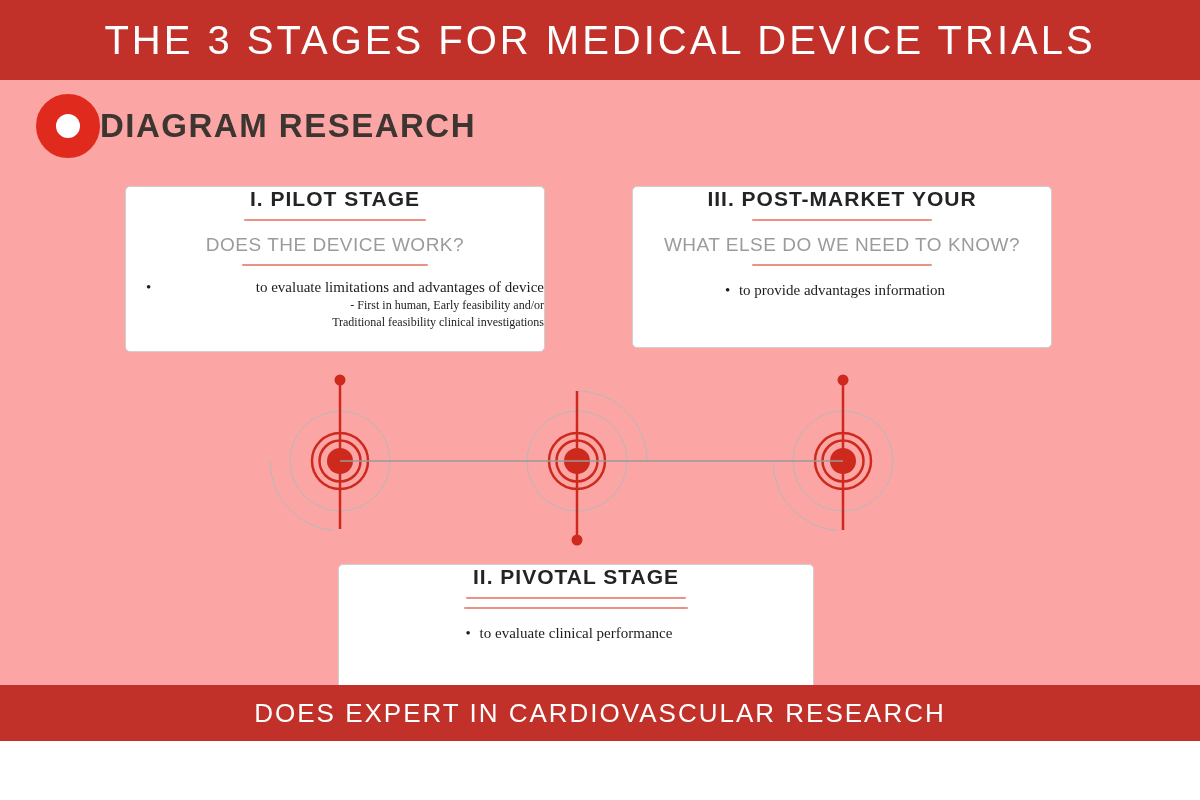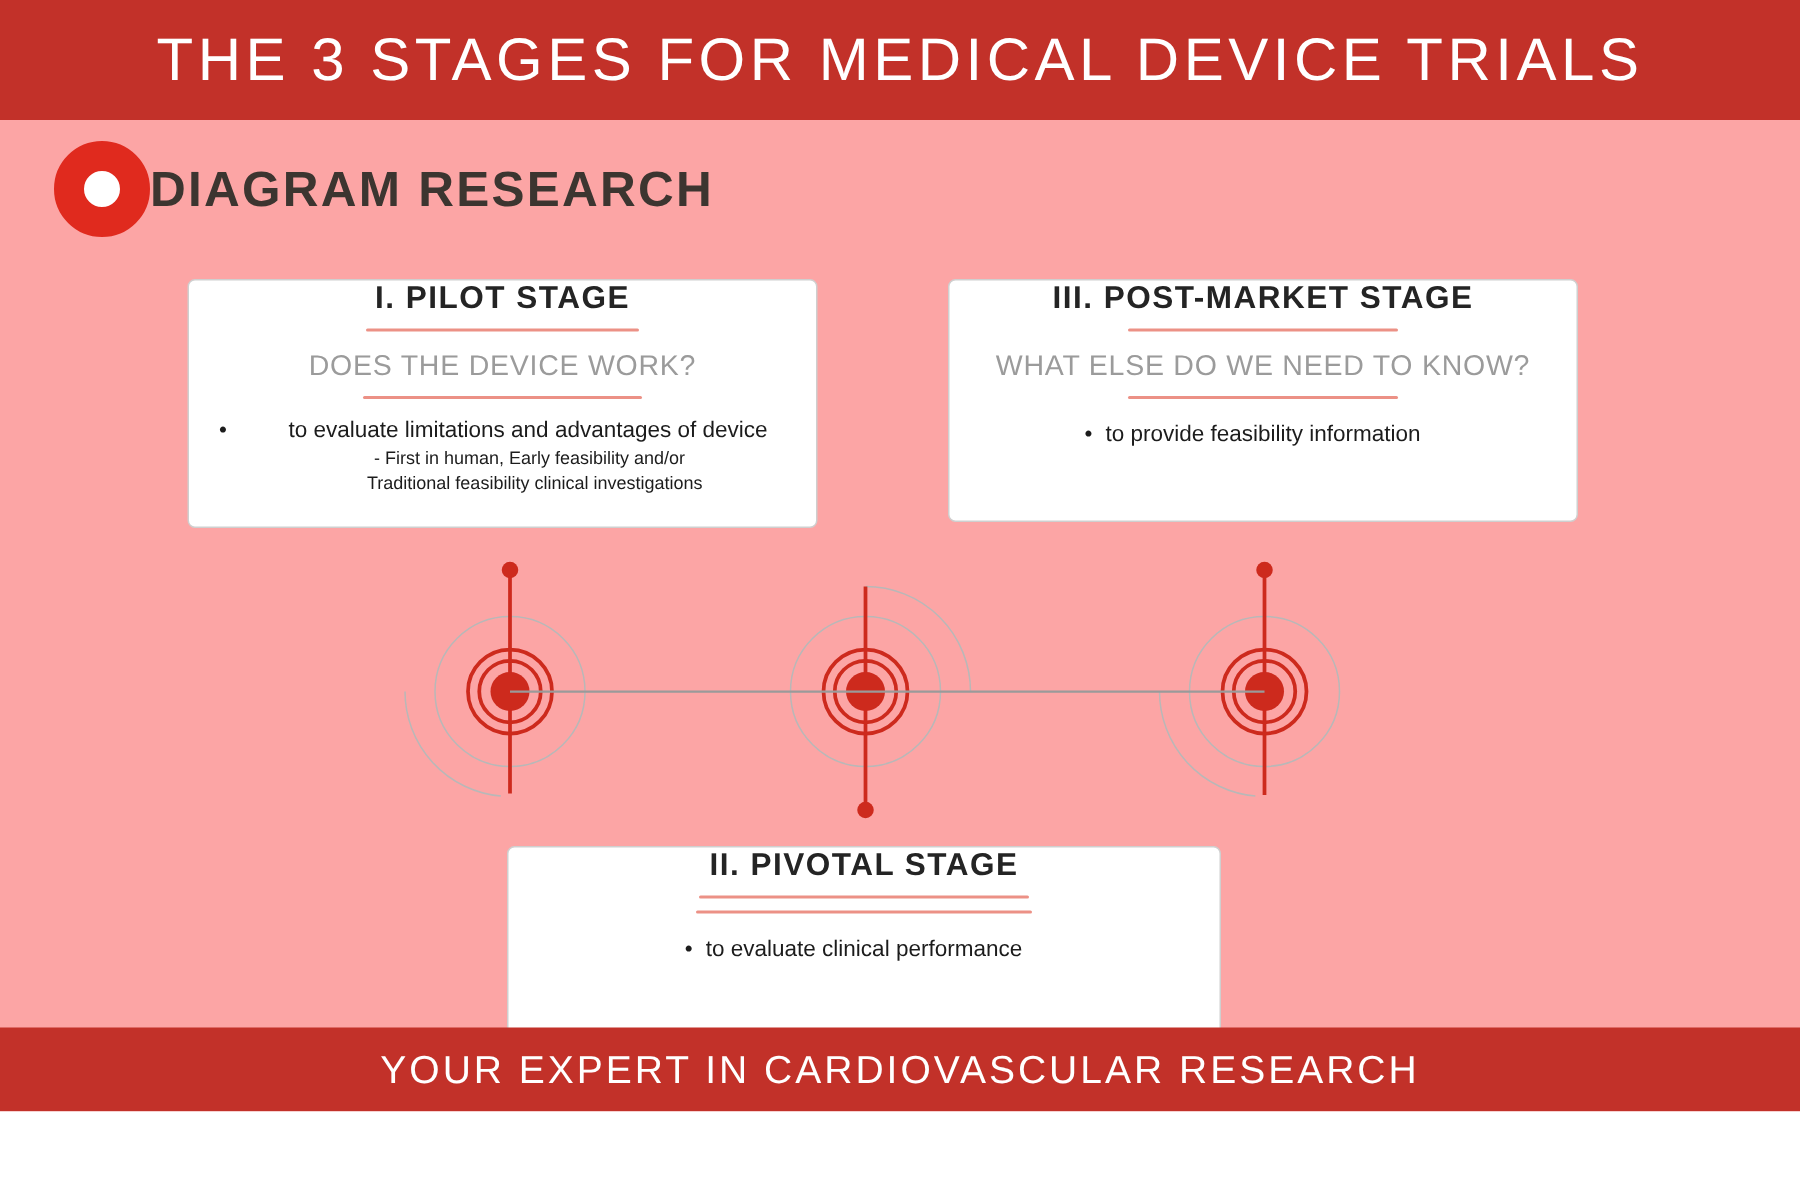--- a/index.html
+++ b/index.html
@@ -36,21 +36,21 @@
   .card-postmarket{left:632px;top:186px;width:420px;height:162px;}
   .card-pivotal{left:338px;top:564px;width:476px;height:156px;}
   .card h2{font-size:21px;font-weight:700;letter-spacing:1px;color:var(--title-ink);white-space:nowrap;}
   .card h3{margin-top:13px;font-size:19px;font-weight:400;letter-spacing:.5px;
            color:var(--subtitle-gray);white-space:nowrap;}
   .rule{height:2px;background:var(--underline-pink);margin:8px auto 0;border-radius:1px;}
   .card-pilot .rule-t{width:182px}   .card-pilot .rule-s{width:186px}
   .card-postmarket .rule-t{width:180px} .card-postmarket .rule-s{width:180px}
   .card-pivotal .rule-t{width:220px} .card-pivotal .rule-s{width:224px}
 
-  .card ul{list-style:none;text-align:center;color:var(--body-ink);}
+  .card ul{list-style:none;text-align:right;color:var(--body-ink);font-family:Liberation Serif, serif;}
   .card li{position:relative;font-size:15px;line-height:1.5;}
   .card li::before{content:"\2022";position:absolute;left:-14px;color:var(--body-ink);}
   .card-pilot ul{margin:12px 0 0 34px;}
   .card-pilot li{line-height:1.25;}
   .card-postmarket ul,.card-pivotal ul{width:max-content;margin:13px auto 0;}
   .sub{font-size:12px;line-height:1.45;color:var(--body-ink);margin-left:2px;}
   .sub.sub2{padding-left:7px;}
 
   
   .timeline{position:absolute;left:0;top:355px;}
@@ -77,26 +77,26 @@
     <ul>
       <li>
         <span>to evaluate limitations and advantages of device</span>
         <div class="sub">- First in human, Early feasibility and/or</div>
         <div class="sub sub2">Traditional feasibility clinical investigations</div>
       </li>
     </ul>
   </section>
 
   <section class="card card-postmarket">
-    <h2>III. POST-MARKET STAGE</h2>
+    <h2>III. POST-MARKET YOUR</h2>
     <div class="rule rule-t"></div>
     <h3>WHAT ELSE DO WE NEED TO KNOW?</h3>
     <div class="rule rule-s"></div>
     <ul>
-      <li><span>to provide feasibility information</span></li>
+      <li><span>to provide advantages information</span></li>
     </ul>
   </section>
 
   <section class="card card-pivotal">
     <h2>II. PIVOTAL STAGE</h2>
     <div class="rule rule-t"></div>
     <div class="rule rule-s"></div>
     <ul>
       <li><span>to evaluate clinical performance</span></li>
     </ul>
@@ -131,16 +131,16 @@
       <circle cx="843" cy="25" r="5.5" style="fill:var(--target-red)"></circle>
       <circle cx="843" cy="106" r="28" fill="none" style="stroke:var(--target-red);stroke-width:2.5"></circle>
       <circle cx="843" cy="106" r="20.5" fill="none" style="stroke:var(--target-red);stroke-width:2.5"></circle>
       <circle cx="843" cy="106" r="13" style="fill:var(--target-red)"></circle>
     </g>
 
     <line x1="340" y1="106" x2="843" y2="106" style="stroke:var(--line-gray);stroke-width:1.5"></line>
   </svg>
 
   <footer class="banner bottom">
-    <div class="tagline">YOUR EXPERT IN CARDIOVASCULAR RESEARCH</div>
+    <div class="tagline">DOES EXPERT IN CARDIOVASCULAR RESEARCH</div>
   </footer>
 
 </div>
 
 </body></html>

